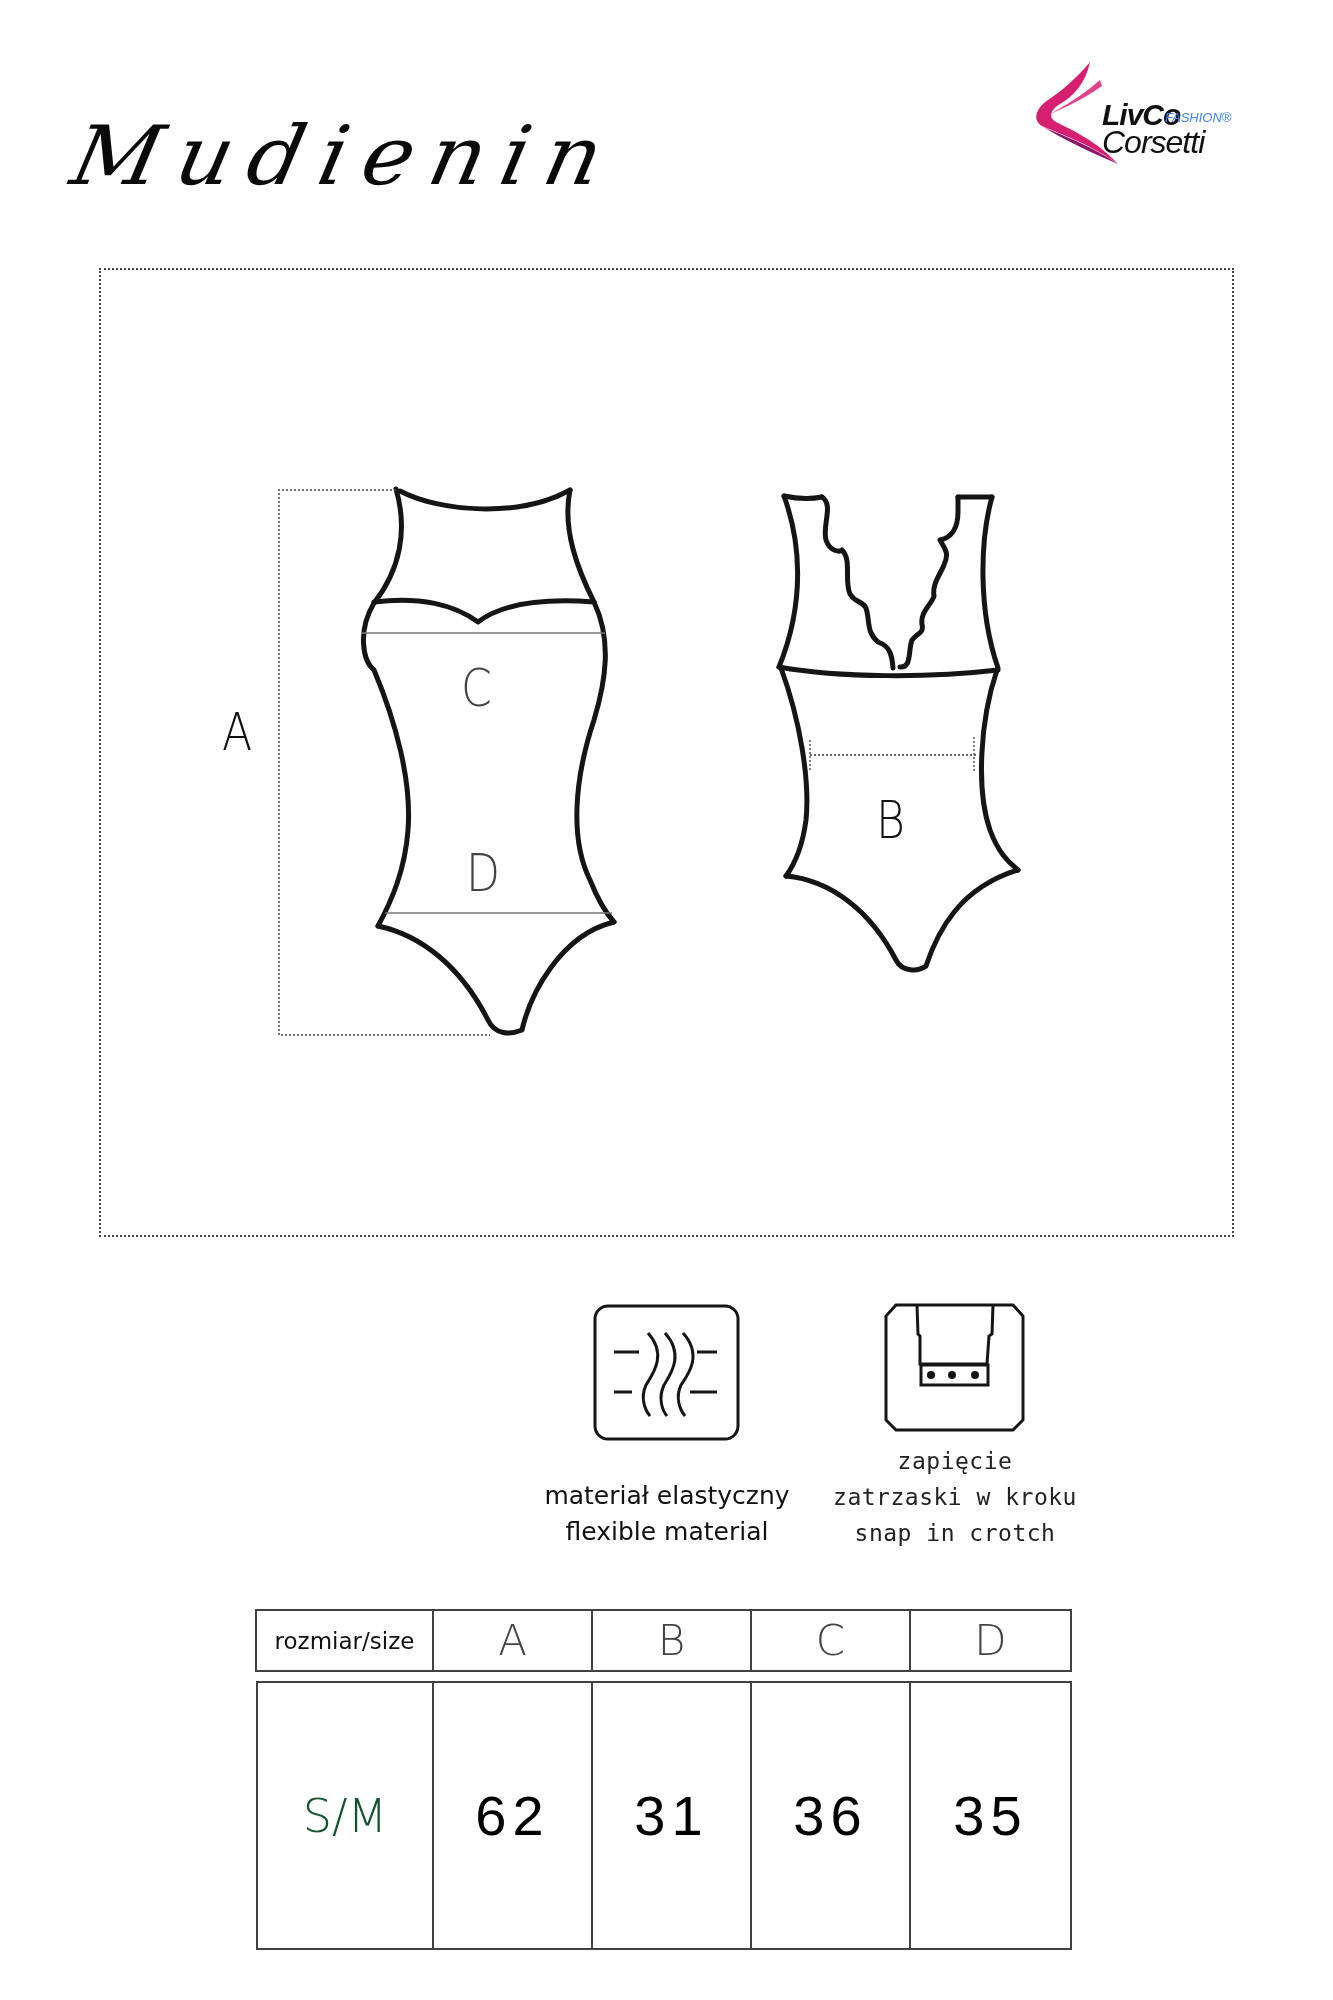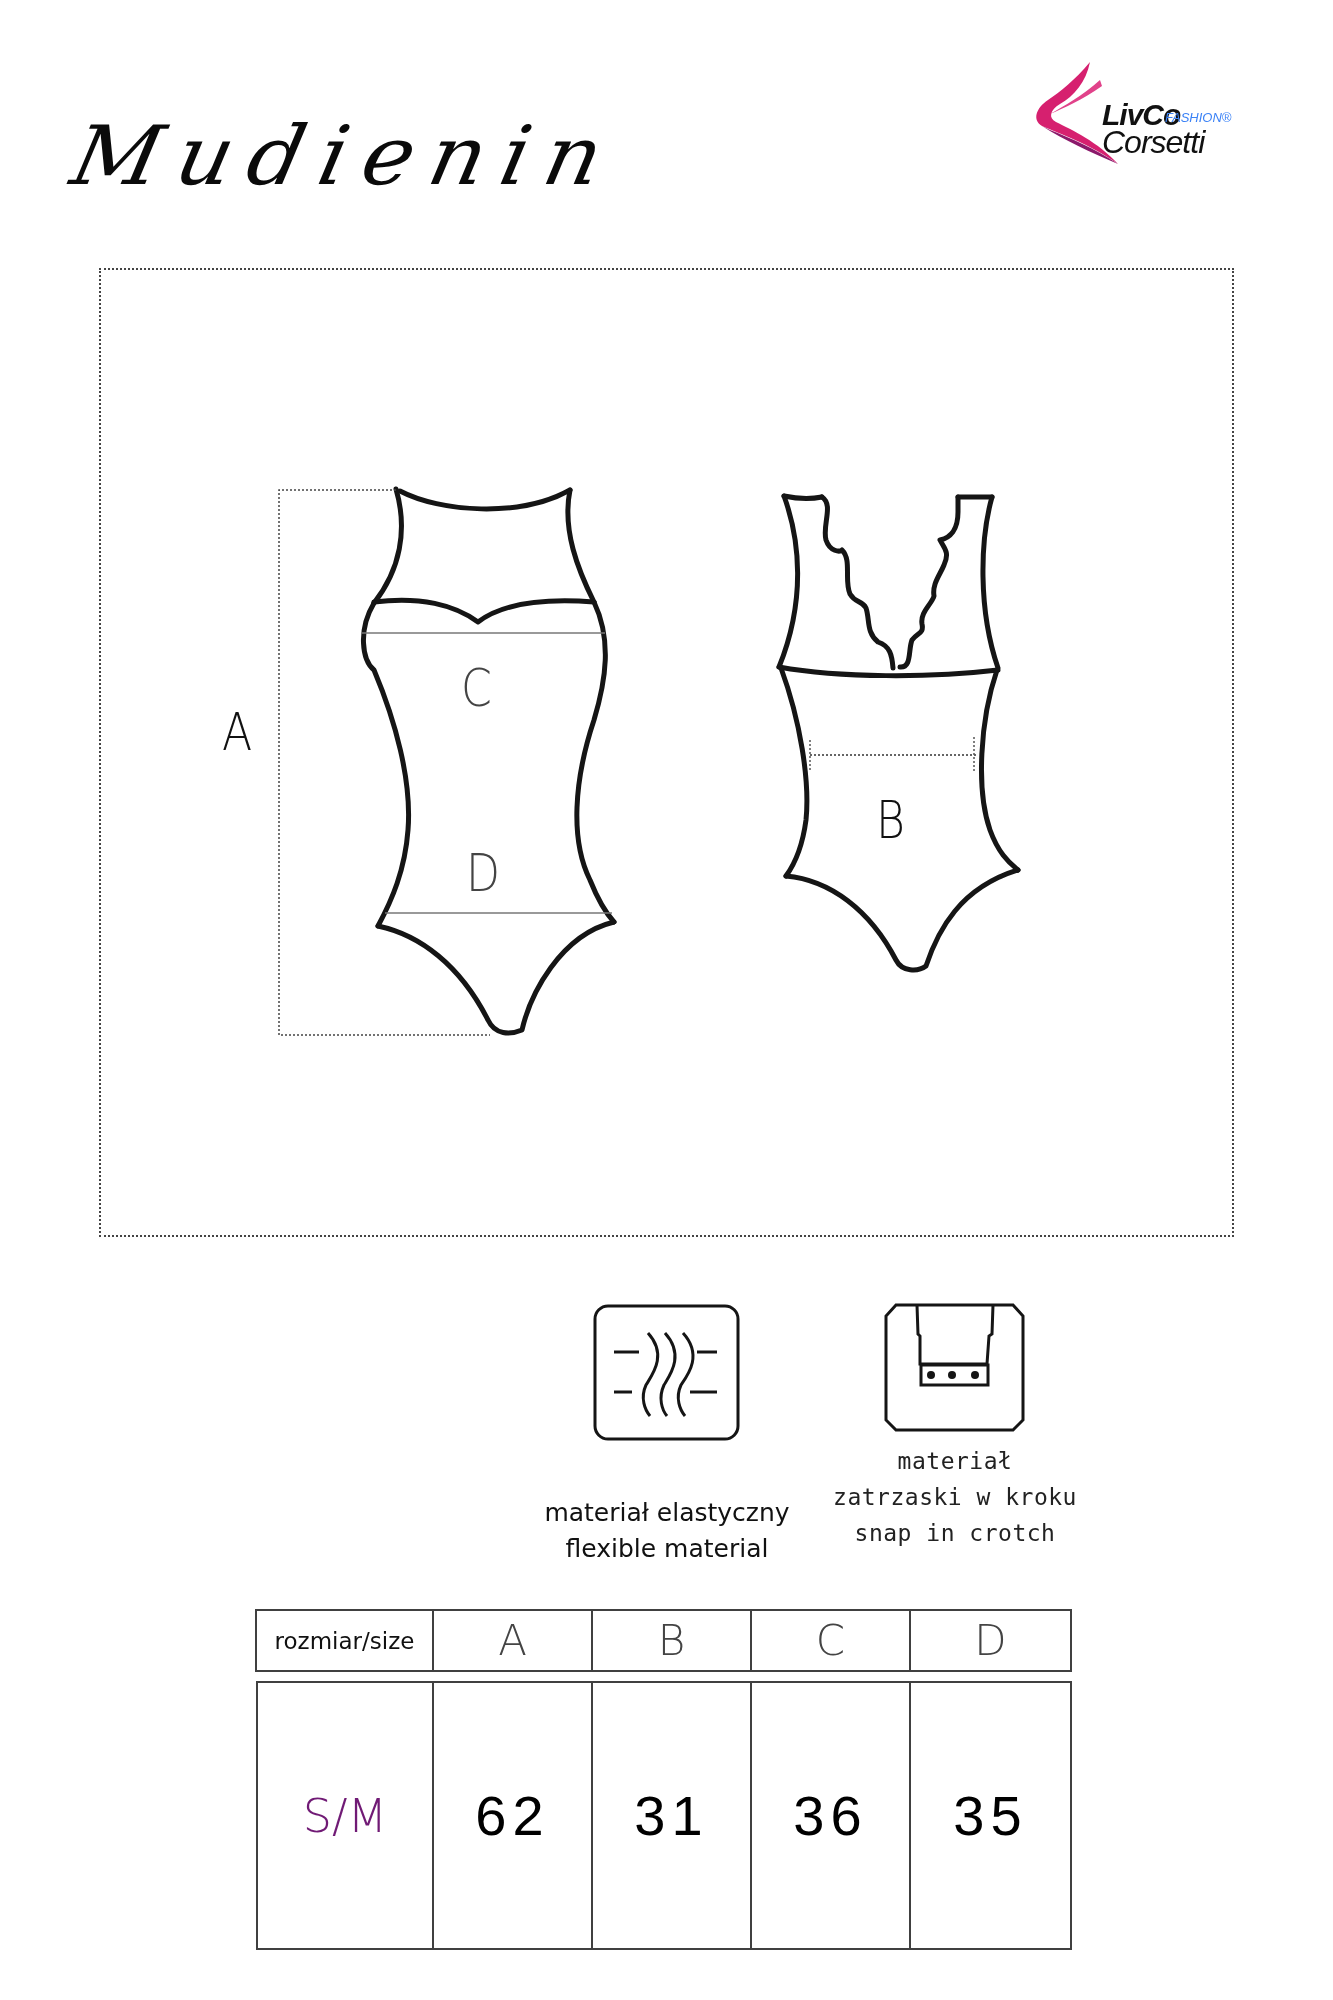--- a/index.html
+++ b/index.html
@@ -25,21 +25,21 @@
     .feature-caption { text-align: center; font-family: "DejaVu Sans", sans-serif; font-size: 25px; line-height: 36px; color: #111; white-space: nowrap; }
     .feature-caption.mono { font-family: "DejaVu Sans Mono", monospace; font-size: 23px; line-height: 36px; color: #222; letter-spacing: 0.5px; }
 
     
     .size-table { position: absolute; border-collapse: collapse; table-layout: fixed; }
     .size-table td { border: 2px solid #404040; text-align: center; vertical-align: middle; padding: 0; }
     .hdr-table { left: 255px; top: 1609px; width: 815px; height: 63px; }
     .hdr-table td.first { font-family: "DejaVu Sans", sans-serif; font-size: 23px; color: #111; }
     .hdr-table td.letter { font-family: "DejaVu Sans", sans-serif; font-size: 42px; font-weight: 200; color: #444; }
     .body-table { left: 256px; top: 1681px; width: 814px; height: 269px; }
-    .body-table td.size { font-family: "DejaVu Sans", sans-serif; font-size: 46px; color: #701a75; font-weight: 200; }
+    .body-table td.size { font-family: "DejaVu Sans", sans-serif; font-size: 46px; color: #14532d; font-weight: 200; }
     .body-table td.val { font-family: Liberation Sans, sans-serif; font-size: 56px; font-weight: 200; color: #000; letter-spacing: 6px; }
   </style>
 </head>
 <body>
 
 <div class="abs title">Mudienin</div>
 
 <div class="abs logo">
   <svg width="240" height="110" viewBox="0 0 240 110" style="position:absolute;left:0;top:0;">
     <path d="M70 2 C55 20 40 32 28 40 C16 48 12 60 22 66 C40 74 70 84 98 104 C78 82 52 70 36 62 C28 58 30 50 40 44 C54 36 66 22 70 2 Z" fill="#d6206f"></path>
@@ -123,26 +123,26 @@
   <circle cx="931" cy="1375" r="4" fill="#151515"></circle>
   <circle cx="952" cy="1375" r="4" fill="#151515"></circle>
   <circle cx="975" cy="1375" r="4" fill="#151515"></circle>
 </svg>
 
 <div class="abs dim-label black" style="left:222px; top:702px;">A</div>
 <div class="abs dim-label" style="left:461px; top:658px;">C</div>
 <div class="abs dim-label" style="left:466px; top:843px;">D</div>
 <div class="abs dim-label black" style="left:876px; top:790px;">B</div>
 
-<div class="abs feature-caption" style="left:532px; top:1478px; width:270px;margin-top:17px;">
+<div class="abs feature-caption" style="left:532px; top:1478px; width:270px;">
   <div>materiał elastyczny</div>
   <div>flexible material</div>
 </div>
 <div class="abs feature-caption mono" style="left:820px; top:1443px; width:270px;">
-  <div>materiał</div>
+  <div>zapięcie</div>
   <div>zatrzaski w kroku</div>
   <div>snap in crotch</div>
 </div>
 
 <table class="size-table hdr-table">
   <colgroup>
       <col style="width:177px">
       <col style="width:159px">
       <col style="width:159px">
       <col style="width:159px">

